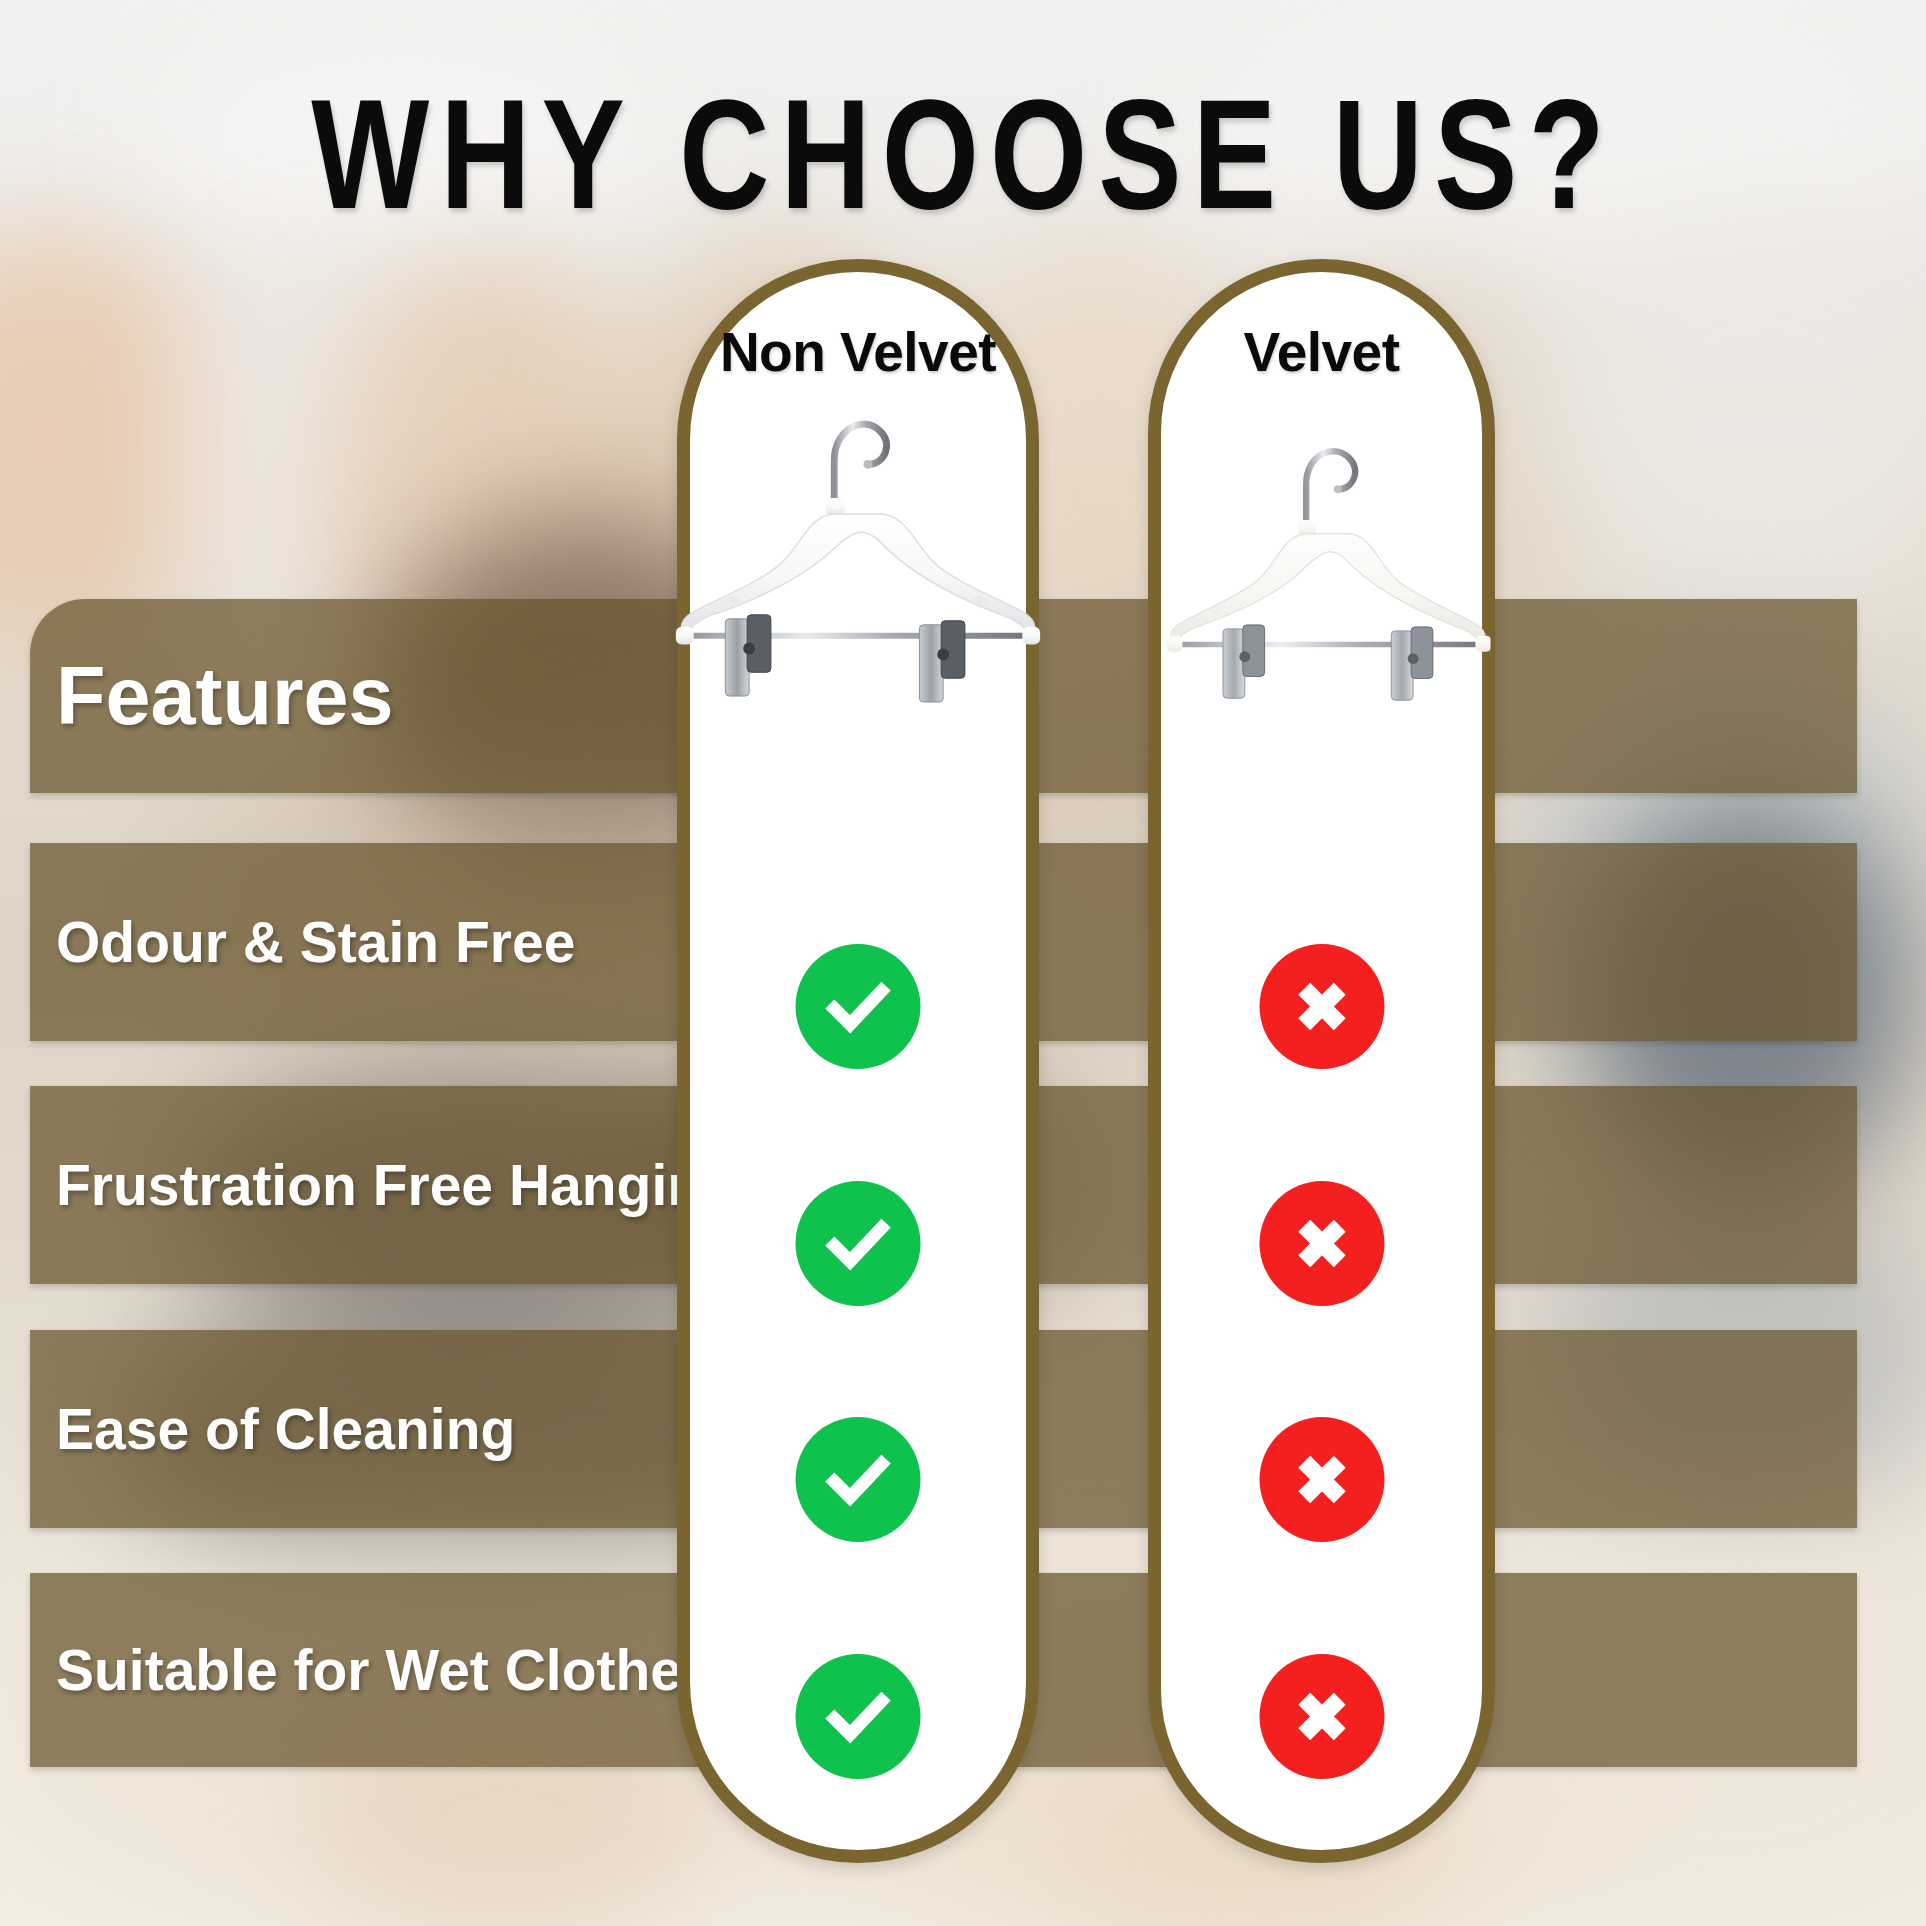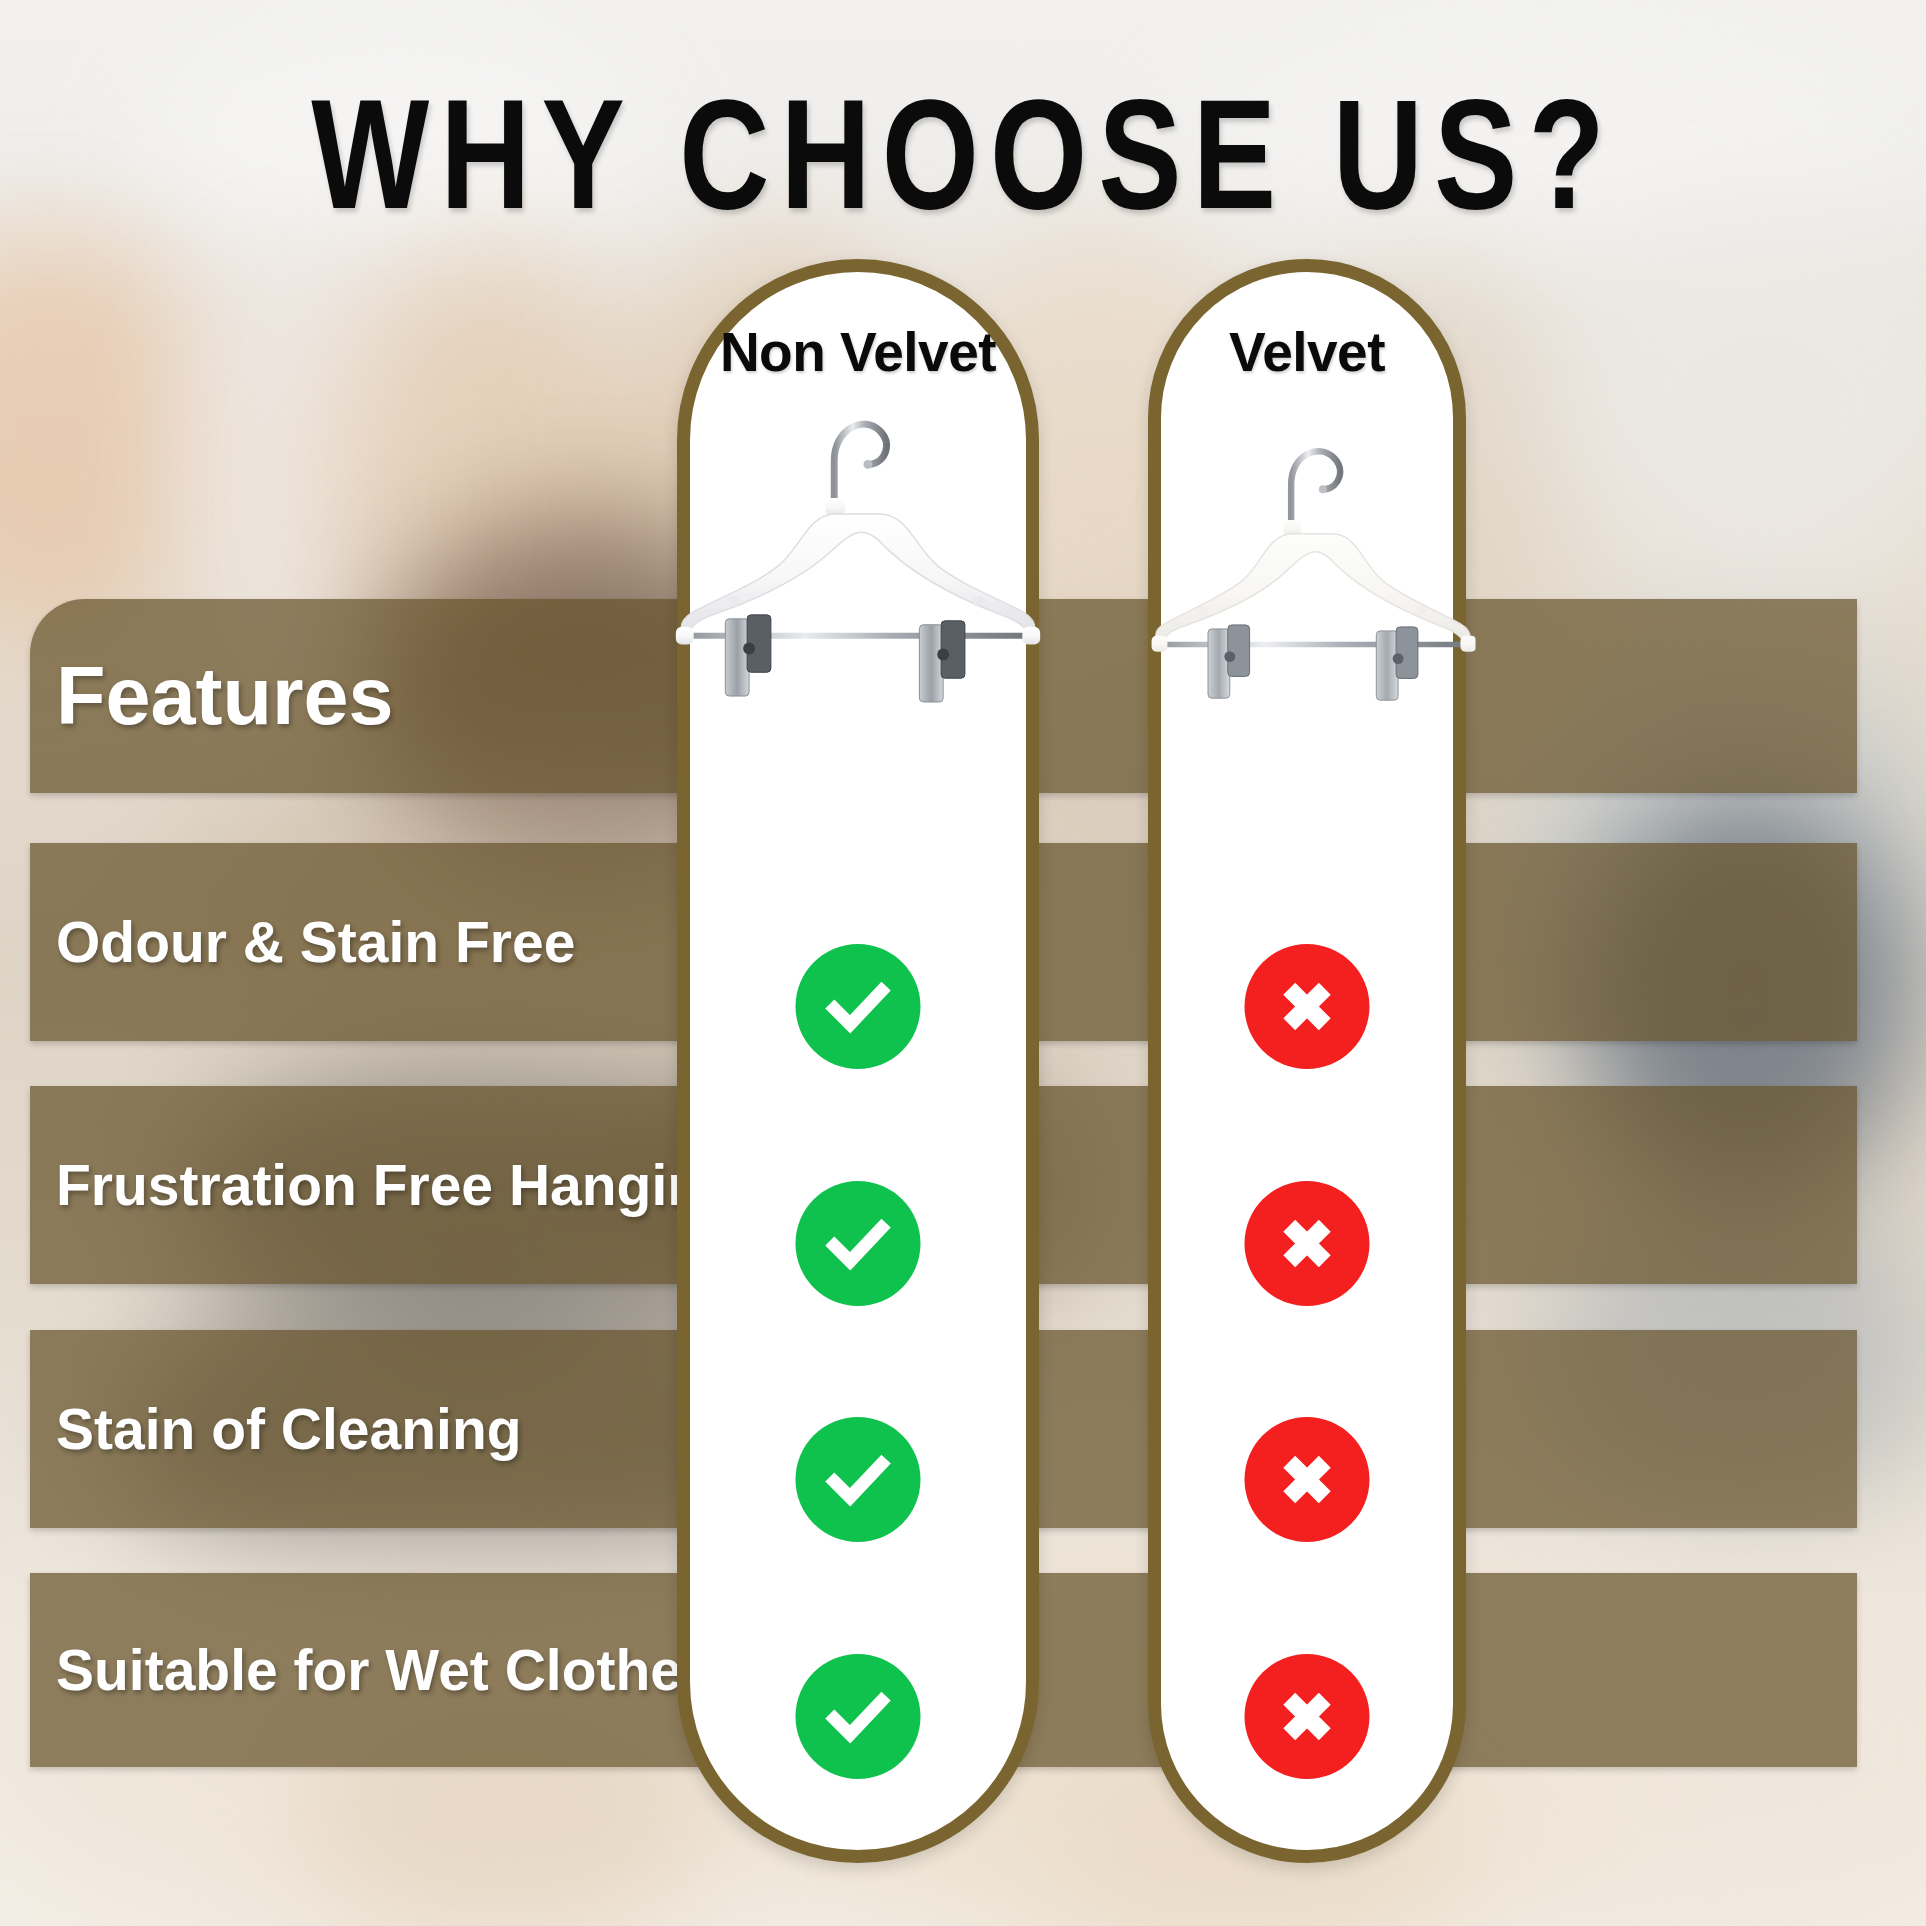--- a/index.html
+++ b/index.html
@@ -138,21 +138,21 @@
   
   .pill {
     position: absolute;
     background: #ffffff;
     border: 13px solid #7a6530;
     border-radius: 228px;
     box-sizing: border-box;
     box-shadow: 0 6px 16px rgba(0,0,0,.14);
   }
   .pill.left  { left: 677px;  top: 259px; width: 362px;  height: 1604px; }
-  .pill.right { left: 1148px; top: 259px; width: 318px;  height: 1604px; }
+  .pill.right { left: 1148px; top: 259px; width: 347px;  height: 1604px; }
 
   .pill-title {
     position: absolute;
     left: 0;
     width: 100%;
     text-align: center;
     font-weight: bold;
     font-size: 55px;
     color: #0a0a0a;
     letter-spacing: -0.5px;
@@ -233,21 +233,21 @@
 
     <div class="feat-bar r1">
       <span class="feat-text">Odour &amp; Stain Free</span>
     </div>
 
     <div class="feat-bar r2">
       <span class="feat-text">Frustration Free Hanging</span>
     </div>
 
     <div class="feat-bar r3">
-      <span class="feat-text">Stain of Cleaning</span>
+      <span class="feat-text">Ease of Cleaning</span>
     </div>
 
     <div class="feat-bar r4">
       <span class="feat-text">Suitable for Wet Clothes</span>
     </div>
   </div>
 
   <div class="pill left">
 
     <div class="pill-title">Non Velvet</div>

